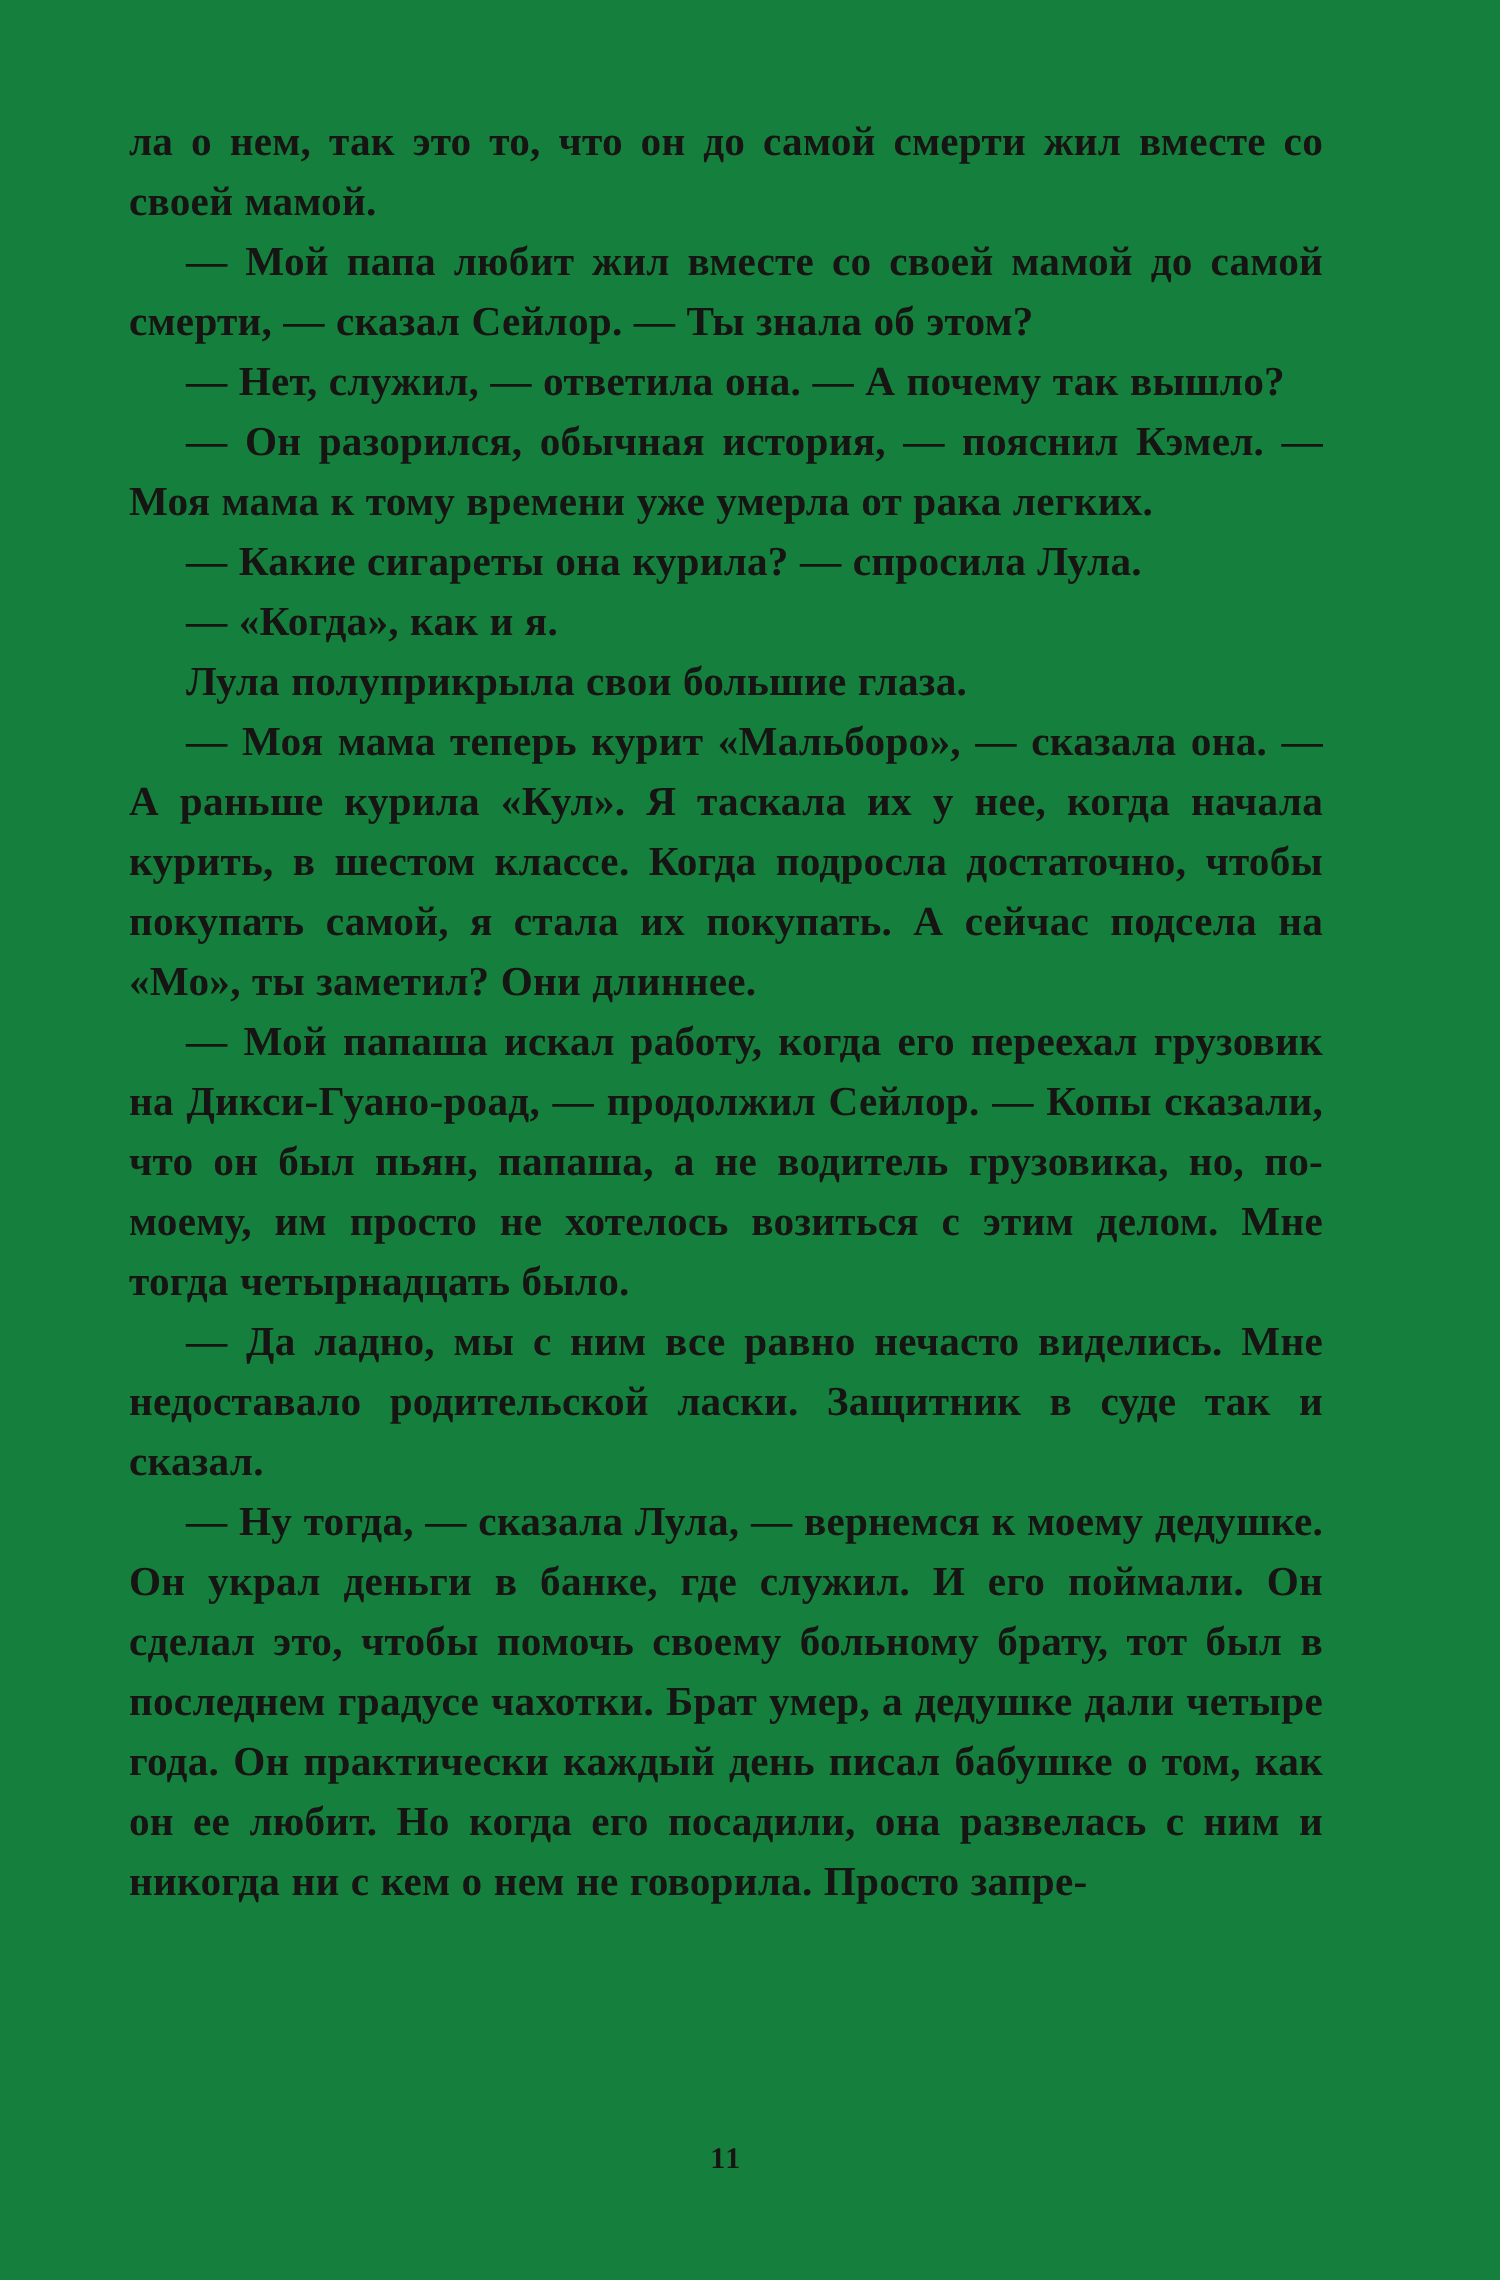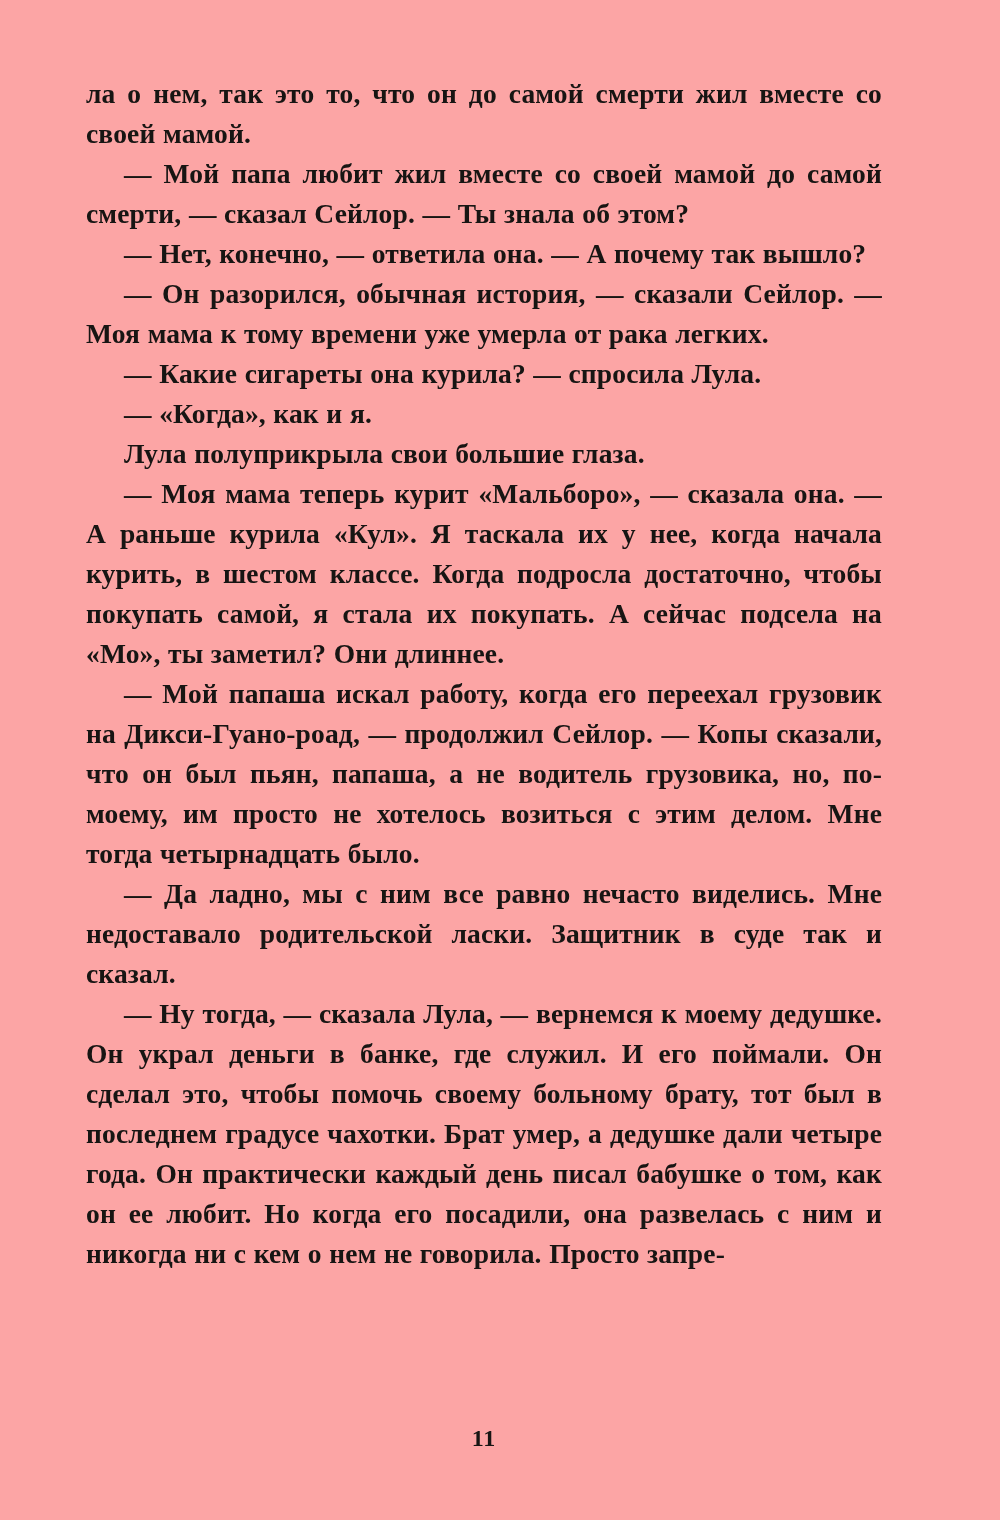--- a/index.html
+++ b/index.html
@@ -5,21 +5,21 @@
   html, body {
     margin: 0;
     padding: 0;
     background: #f4f4f2;
   }
   .book-page {
     position: relative;
     width: 1000px;
     height: 1520px;
     margin: 0 auto;
-    background: #fca5a5;
+    background: #15803d;
     box-sizing: border-box;
     padding: 74px 118px 0 86px;
     font-family: "Liberation Serif", "DejaVu Serif", serif;
     font-weight: 700;
     color: #171513;
     overflow: hidden;
   }
   .text-block {
     width: 100%;
   }
@@ -35,34 +35,34 @@
     text-indent: 38px;
   }
   .page-footer {
     position: absolute;
     left: 86px;
     right: 118px;
     bottom: 70px;
     text-align: center;
   }
   .page-number {
-    font-size: 24px;
+    font-size: 20px;
     line-height: 1;
     letter-spacing: 1px;
   }
 </style>
 </head>
 <body>
 
 <div class="book-page">
   <div class="text-block">
       <p class="para">ла о нем, так это то, что он до самой смерти жил вместе со своей мамой.</p>
       <p class="para indent">— Мой папа любит жил вместе со своей мамой до самой смерти, — сказал Сейлор. — Ты знала об этом?</p>
-      <p class="para indent">— Нет, конечно, — ответила она. — А почему так вышло?</p>
-      <p class="para indent">— Он разорился, обычная история, — сказали Сейлор. — Моя мама к тому времени уже умерла от рака легких.</p>
+      <p class="para indent">— Нет, служил, — ответила она. — А почему так вышло?</p>
+      <p class="para indent">— Он разорился, обычная история, — пояснил Кэмел. — Моя мама к тому времени уже умерла от рака легких.</p>
       <p class="para indent">— Какие сигареты она курила? — спросила Лула.</p>
       <p class="para indent">— «Когда», как и я.</p>
       <p class="para indent">Лула полуприкрыла свои большие глаза.</p>
       <p class="para indent">— Моя мама теперь курит «Мальборо», — сказала она. — А раньше курила «Кул». Я таскала их у нее, когда начала курить, в шестом классе. Когда подросла достаточно, чтобы покупать самой, я стала их покупать. А сейчас подсела на «Мо», ты заметил? Они длиннее.</p>
       <p class="para indent">— Мой папаша искал работу, когда его переехал грузовик на Дикси-Гуано-роад, — продолжил Сейлор. — Копы сказали, что он был пьян, папаша, а не водитель грузовика, но, по-моему, им просто не хотелось возиться с этим делом. Мне тогда четырнадцать было.</p>
       <p class="para indent">— Да ладно, мы с ним все равно нечасто виделись. Мне недоставало родительской ласки. Защитник в суде так и сказал.</p>
       <p class="para indent">— Ну тогда, — сказала Лула, — вернемся к моему дедушке. Он украл деньги в банке, где служил. И его поймали. Он сделал это, чтобы помочь своему больному брату, тот был в последнем градусе чахотки. Брат умер, а дедушке дали четыре года. Он практически каждый день писал бабушке о том, как он ее любит. Но когда его посадили, она развелась с ним и никогда ни с кем о нем не говорила. Просто запре-</p>
     </div>
   <div class="page-footer">
     <span class="page-number">11</span>

